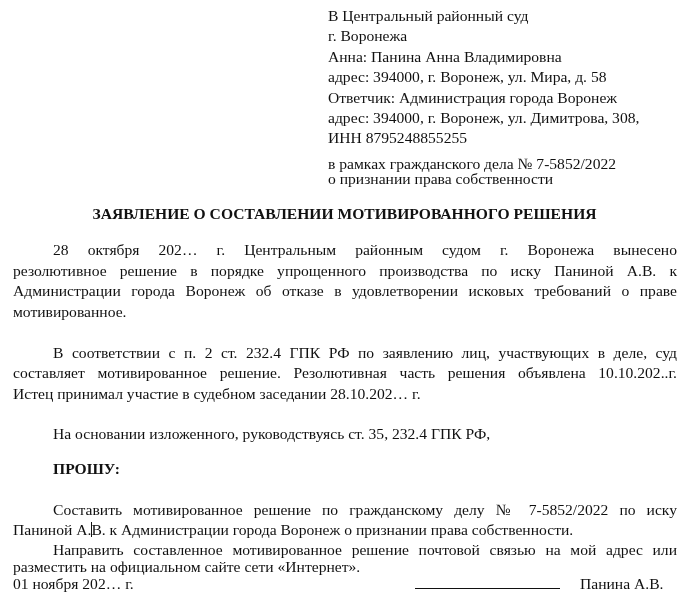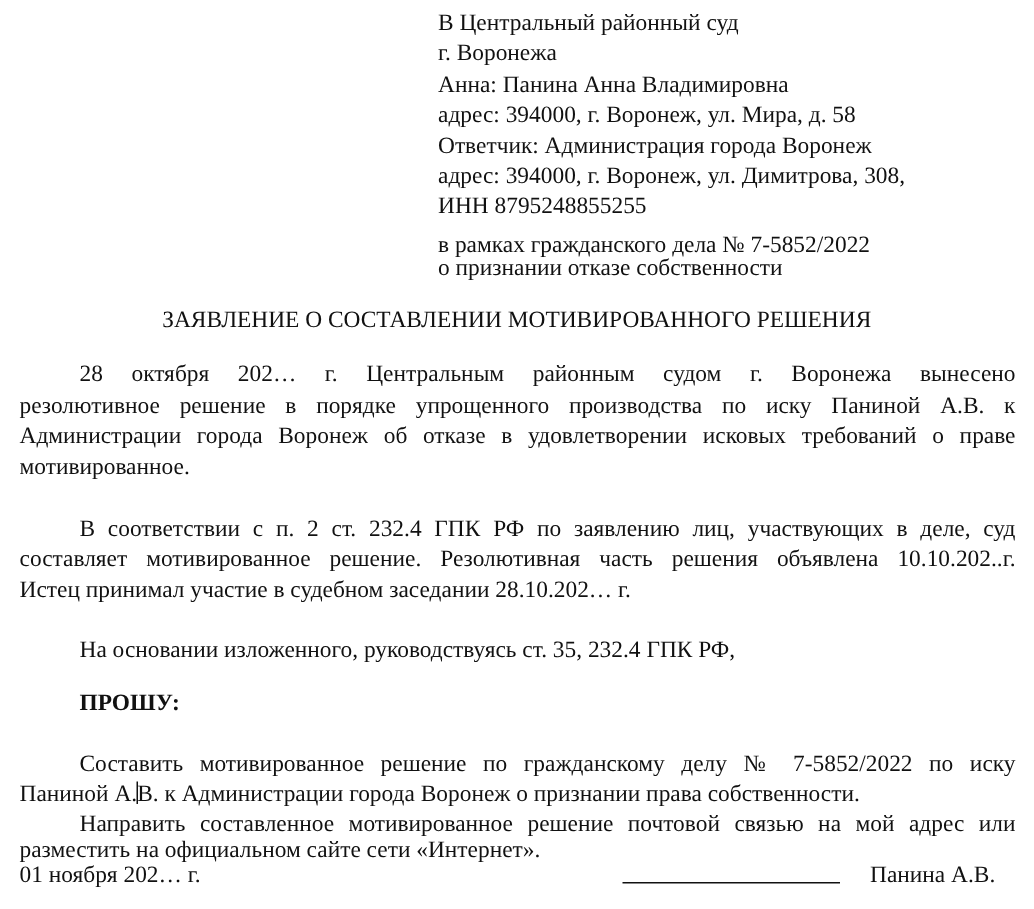--- a/index.html
+++ b/index.html
@@ -1,25 +1,25 @@
 <!DOCTYPE html>
 <html><head>
 <meta charset="utf-8">
 <style>
   html, body { margin: 0; padding: 0; background: #ffffff; }
   body {
     width: 689px; height: 606px; overflow: hidden; position: relative;
     font-family: "Liberation Serif", "DejaVu Serif", serif;
     color: #111111; font-size: 15.6px;
   }
-  .line { position: absolute; white-space: nowrap; line-height: 20px; }
+  .line { position: absolute; white-space: nowrap; line-height: 20px; margin-left: 36px; }
   .header { left: 292px; }
   .title {
     position: absolute; left: 0; width: 689px; text-align: center;
-    top: 204px; font-weight: normal; font-size: 15.6px; line-height: 20px;
+    top: 204px; font-weight: bold; font-size: 15.6px; line-height: 20px;
   }
   .just {
     position: absolute; left: 13px; width: 664px;
     text-align: justify; text-align-last: justify; white-space: nowrap;
     line-height: 20px;
   }
   .just.indent { left: 53px; width: 624px; }
   .plain { position: absolute; left: 13px; line-height: 20px; white-space: nowrap; }
   .plain.indent { left: 53px; }
   .bold { font-weight: bold; }
@@ -34,21 +34,21 @@
 
   <div>
     <div class="line header" style="top:6px">В Центральный районный суд</div>
     <div class="line header" style="top:26px">г. Воронежа</div>
     <div class="line header" style="top:47px">Анна: Панина Анна Владимировна</div>
     <div class="line header" style="top:67px">адрес: 394000, г. Воронеж, ул. Мира, д. 58</div>
     <div class="line header" style="top:88px">Ответчик: Администрация города Воронеж</div>
     <div class="line header" style="top:108px">адрес: 394000, г. Воронеж, ул. Димитрова, 308,</div>
     <div class="line header" style="top:128px">ИНН 8795248855255</div>
     <div class="line header" style="top:154px">в рамках гражданского дела № 7-5852/2022</div>
-    <div class="line header" style="top:169px">о признании отказе собственности</div>
+    <div class="line header" style="top:169px">о признании права собственности</div>
   </div>
 
   <div class="title">ЗАЯВЛЕНИЕ О СОСТАВЛЕНИИ МОТИВИРОВАННОГО РЕШЕНИЯ</div>
 
   <div>
     <div class="just indent" style="top:240px">28 октября 202… г. Центральным районным судом г. Воронежа вынесено</div>
     <div class="just" style="top:261px">резолютивное решение в порядке упрощенного производства по иску Паниной А.В. к</div>
     <div class="just" style="top:281px">Администрации города Воронеж об отказе в удовлетворении исковых требований о праве</div>
     <div class="plain" style="top:302px">мотивированное.</div>
   </div>

